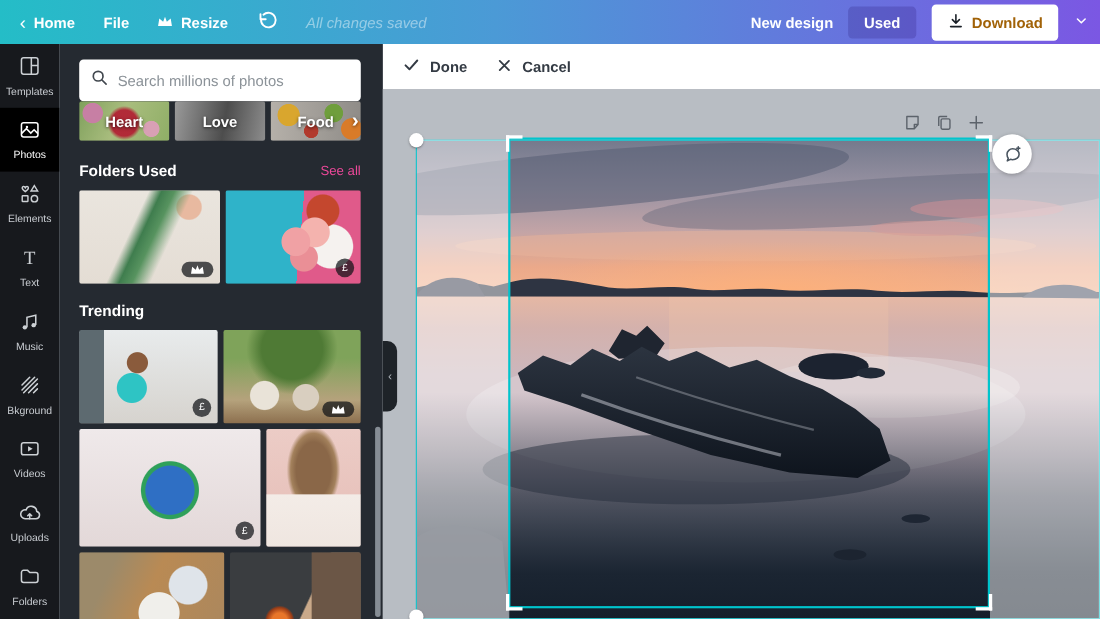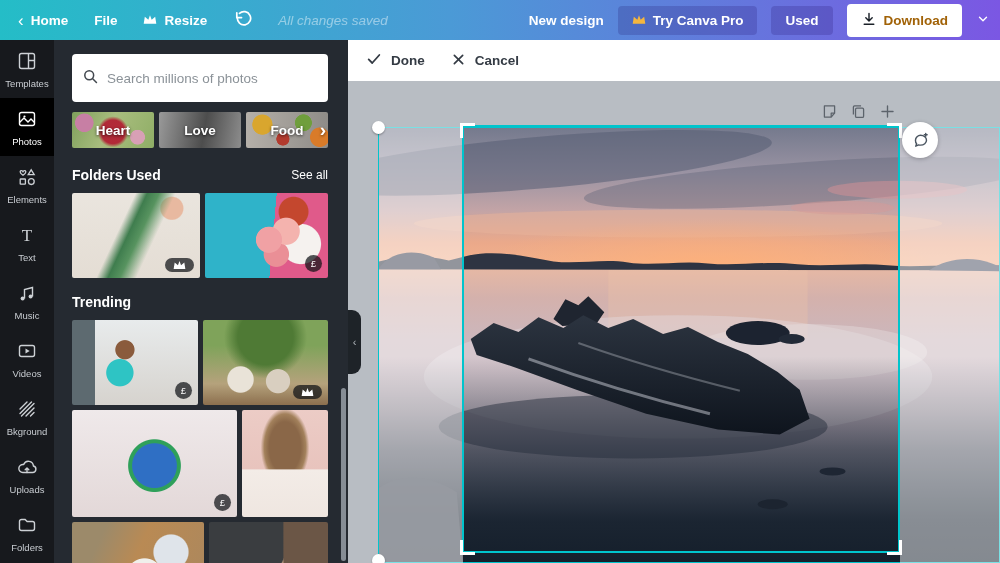--- a/index.html
+++ b/index.html
@@ -27,46 +27,46 @@
 
   
   .rail { width:54px; flex:0 0 54px; background:#17191d; display:flex; flex-direction:column; }
   .rail-item { height:58px; display:flex; flex-direction:column; align-items:center;
     justify-content:center; gap:4px; color:#c9cdd2; font-size:9.5px; cursor:pointer; }
   .rail-item.active { background:#000000; color:#fff; }
 
   
   .panel { width:294px; flex:0 0 294px; background:#252a31; padding:14px 20px 0 18px;
     position:relative; overflow:hidden; }
-  .search-box { height:48px; background:#fff; border-radius:4px; display:flex; align-items:center;
+  .search-box { height:38px; background:#fff; border-radius:4px; display:flex; align-items:center;
     padding:16px 10px; gap:8px; }
   .search-box input { border:0; outline:none; flex:1; font-size:13.5px; color:#333;
     font-family:"Liberation Sans",sans-serif; background:transparent; }
   .search-box input::placeholder { color:#8b9298; }
-  .chips { display:flex; gap:5px; margin-top:10px; position:relative; }
+  .chips { display:flex; gap:5px; position:relative; }
   .chip { flex:1; height:36px; border-radius:2px; position:relative; overflow:hidden; cursor:pointer; }
   .chip span { position:absolute; inset:0; display:flex; align-items:center; justify-content:center;
     color:#fff; font-weight:700; font-size:13.5px; text-shadow:0 1px 3px rgba(0,0,0,.7); }
   .chip-heart { background:
     radial-gradient(circle at 50% 55%, rgba(178,34,52,.95) 0 26%, rgba(178,34,52,0) 34%),
     radial-gradient(circle at 15% 30%, #c77fa4 0 12%, transparent 13%),
     radial-gradient(circle at 80% 70%, #d8a0b5 0 10%, transparent 11%),
     linear-gradient(115deg,#7fa05c,#a9bd7e 45%,#8fae66); }
   .chip-love { background:linear-gradient(100deg,#9a9a9a 0%,#4d4d4d 55%,#8d8d8d 100%); }
   .chip-food { background:
     radial-gradient(circle at 20% 35%, #d9a62e 0 14%, transparent 15%),
     radial-gradient(circle at 45% 75%, #b23b2e 0 12%, transparent 13%),
     radial-gradient(circle at 70% 30%, #6f9e3c 0 13%, transparent 14%),
     radial-gradient(circle at 90% 70%, #d97b29 0 12%, transparent 13%),
     linear-gradient(90deg,#b5b0a9,#8f8c88); }
   .chips-more { position:absolute; right:2px; top:0; bottom:0; display:flex; align-items:center;
     color:#fff; font-size:19px; font-weight:700; cursor:pointer; text-shadow:0 1px 3px rgba(0,0,0,.6); }
   .sec-head { display:flex; align-items:center; justify-content:space-between; margin:19px 0 10px; }
   .sec-title { color:#fff; font-weight:700; font-size:14px; }
-  .see-all { color:#ffffff; font-size:12px; cursor:pointer; }
+  .see-all { color:#ec4899; font-size:12px; cursor:pointer; }
   .thumb-row { display:flex; gap:5px; margin-bottom:5px; }
   .thumb { position:relative; border-radius:2px; overflow:hidden; cursor:pointer; }
   .badge-pill { position:absolute; right:6px; bottom:6px; background:rgba(15,18,22,.72);
     border-radius:9px; padding:2px 8px; display:flex; align-items:center; }
   .badge-round { position:absolute; right:6px; bottom:6px; width:17px; height:17px; border-radius:50%;
     background:rgba(15,18,22,.72); color:#fff; font-size:9.5px; display:flex; align-items:center;
     justify-content:center; }
   
   .t-leaf { background:
     linear-gradient(115deg, transparent 38%, #3f7d4e 45%, #57935f 52%, transparent 62%),
@@ -178,28 +178,20 @@
       </div>
       <div class="tb-item saved">
         <span>All changes saved</span>
       </div>
     </div>
     <div class="tb-right">
       <div class="tb-item">
         <span>New design</span>
       </div>
       <div class="tb-btn btn-dim">
-        <span class="icon-svg">
-          <svg width="14" height="11" viewBox="0 0 20 14">
-              <path d="M1 13L2.6 3.2 7.6 7.4 10 1l2.4 6.4 5-4.2L19 13z" fill="#f5b63f"></path>
-            </svg>
-        </span>
-        <span>Try Canva Pro</span>
-      </div>
-      <div class="tb-btn btn-dim">
         <span>Used</span>
       </div>
       <div class="tb-btn btn-white">
         <span class="icon-svg">
           <svg width="16" height="16" viewBox="0 0 20 20" fill="none" stroke="#1a2028" stroke-width="1.8" stroke-linecap="round" stroke-linejoin="round">
             <path d="M10 3v9M6 8.5l4 4 4-4"></path>
               <path d="M4 16.5h12"></path>
           </svg>
         </span>
         <span>Download</span>
@@ -260,34 +252,34 @@
           <svg width="22" height="22" viewBox="0 0 22 22" fill="none" stroke="#cdd1d5" stroke-width="1.4">
               <path d="M8.5 16.5v-9l8-2v9"></path>
               <circle cx="6.6" cy="16.6" r="2" fill="#cdd1d5" stroke="none"></circle>
               <circle cx="14.6" cy="14.6" r="2" fill="#cdd1d5" stroke="none"></circle>
             </svg>
         </span>
         <span>Music</span>
       </div>
       <div class="rail-item">
         <span class="icon-svg">
+          <svg width="22" height="22" viewBox="0 0 22 22" stroke="#cdd1d5" stroke-width="1.4" stroke-linecap="round">
+              <path d="M4 11L11 4M4 15.5L15.5 4M5.5 18L18 5.5M10 18L18 10M14.5 18L18 14.5"></path>
+            </svg>
+        </span>
+        <span>Bkground</span>
+      </div>
+      <div class="rail-item">
+        <span class="icon-svg">
           <svg width="22" height="22" viewBox="0 0 22 22" fill="none" stroke="#cdd1d5" stroke-width="1.4">
               <rect x="3.5" y="5.5" width="15" height="11" rx="2"></rect>
               <path d="M9.5 8.6l4.2 2.4-4.2 2.4z" fill="#cdd1d5" stroke="none"></path>
             </svg>
         </span>
         <span>Videos</span>
-      </div>
-      <div class="rail-item">
-        <span class="icon-svg">
-          <svg width="22" height="22" viewBox="0 0 22 22" stroke="#cdd1d5" stroke-width="1.4" stroke-linecap="round">
-              <path d="M4 11L11 4M4 15.5L15.5 4M5.5 18L18 5.5M10 18L18 10M14.5 18L18 14.5"></path>
-            </svg>
-        </span>
-        <span>Bkground</span>
       </div>
       <div class="rail-item">
         <span class="icon-svg">
           <svg width="22" height="22" viewBox="0 0 22 22" fill="none" stroke="#cdd1d5" stroke-width="1.4" stroke-linecap="round" stroke-linejoin="round">
             <path d="M7 16.5a4 4 0 1 1 .7-7.9A5 5 0 0 1 17.4 10a3.3 3.3 0 0 1-.9 6.5H7z"></path>
             <path d="M11 16.5v-4.2M9.2 13.8l1.8-1.8 1.8 1.8"></path>
           </svg>
         </span>
         <span>Uploads</span>
       </div>

